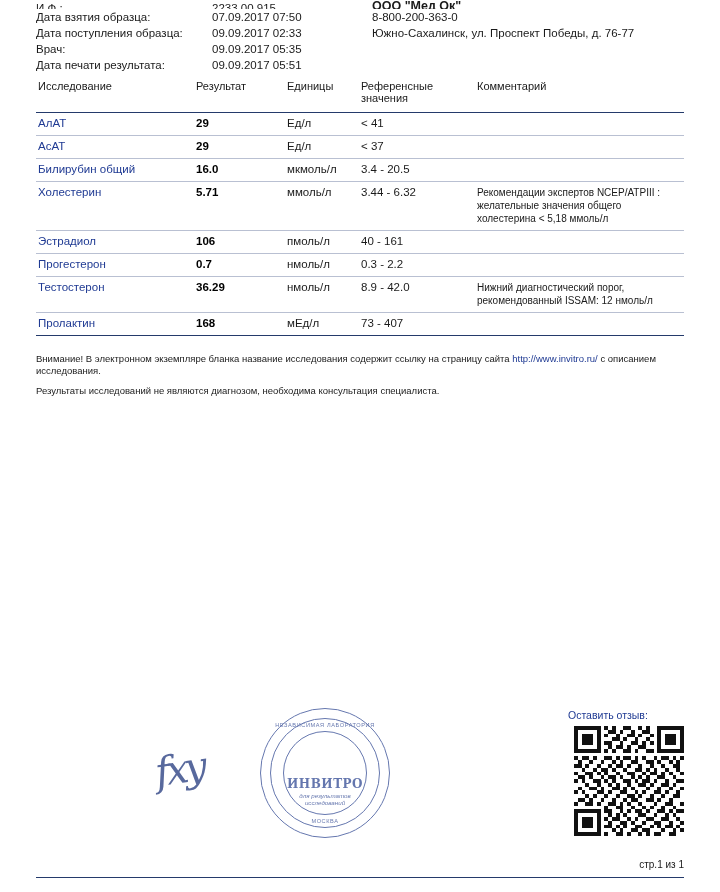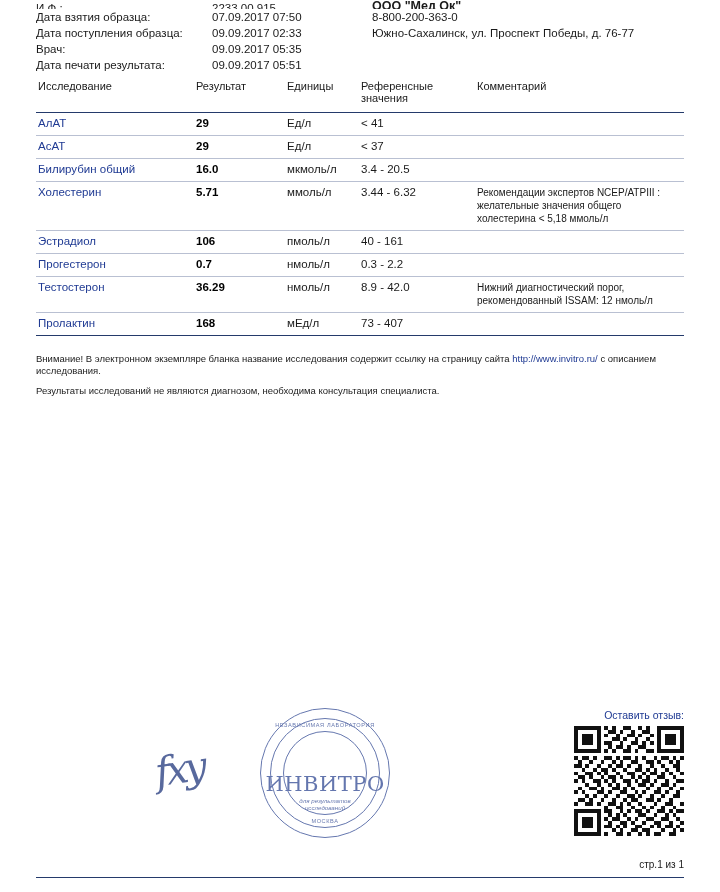--- a/index.html
+++ b/index.html
@@ -167,23 +167,23 @@
     border-radius: 50%;
     border: 1px solid #4a5fa0;
     display: flex;
     flex-direction: column;
     align-items: center;
     justify-content: center;
     color: #4a5fa0;
   }
   .stamp-brand {
     font-family: "DejaVu Serif", serif;
-    font-size: 21px;
+    font-size: 12px;
     letter-spacing: .5px;
-    font-weight: normal;
+    font-weight: bold;
     margin-top: 37px;
   }
   .stamp-sub {
     font-size: 6.2px;
     line-height: 7.5px;
     text-align: center;
     font-style: italic;
     margin-top: 1px;
   }
   .stamp-top-text, .stamp-bottom-text {
@@ -210,21 +210,20 @@
     position: absolute;
     right: 36px;
     bottom: 56px;
     width: 116px;
     text-align: left;
   }
   .review-title {
     font-size: 10.5px;
     color: #1f3a93;
     margin-bottom: 5px;
-    text-align: right;
   }
   .qr {
     width: 110px;
     height: 110px;
     margin-left: 6px;
     display: block;
   }
   .page-num {
     position: absolute;
     right: 36px;

